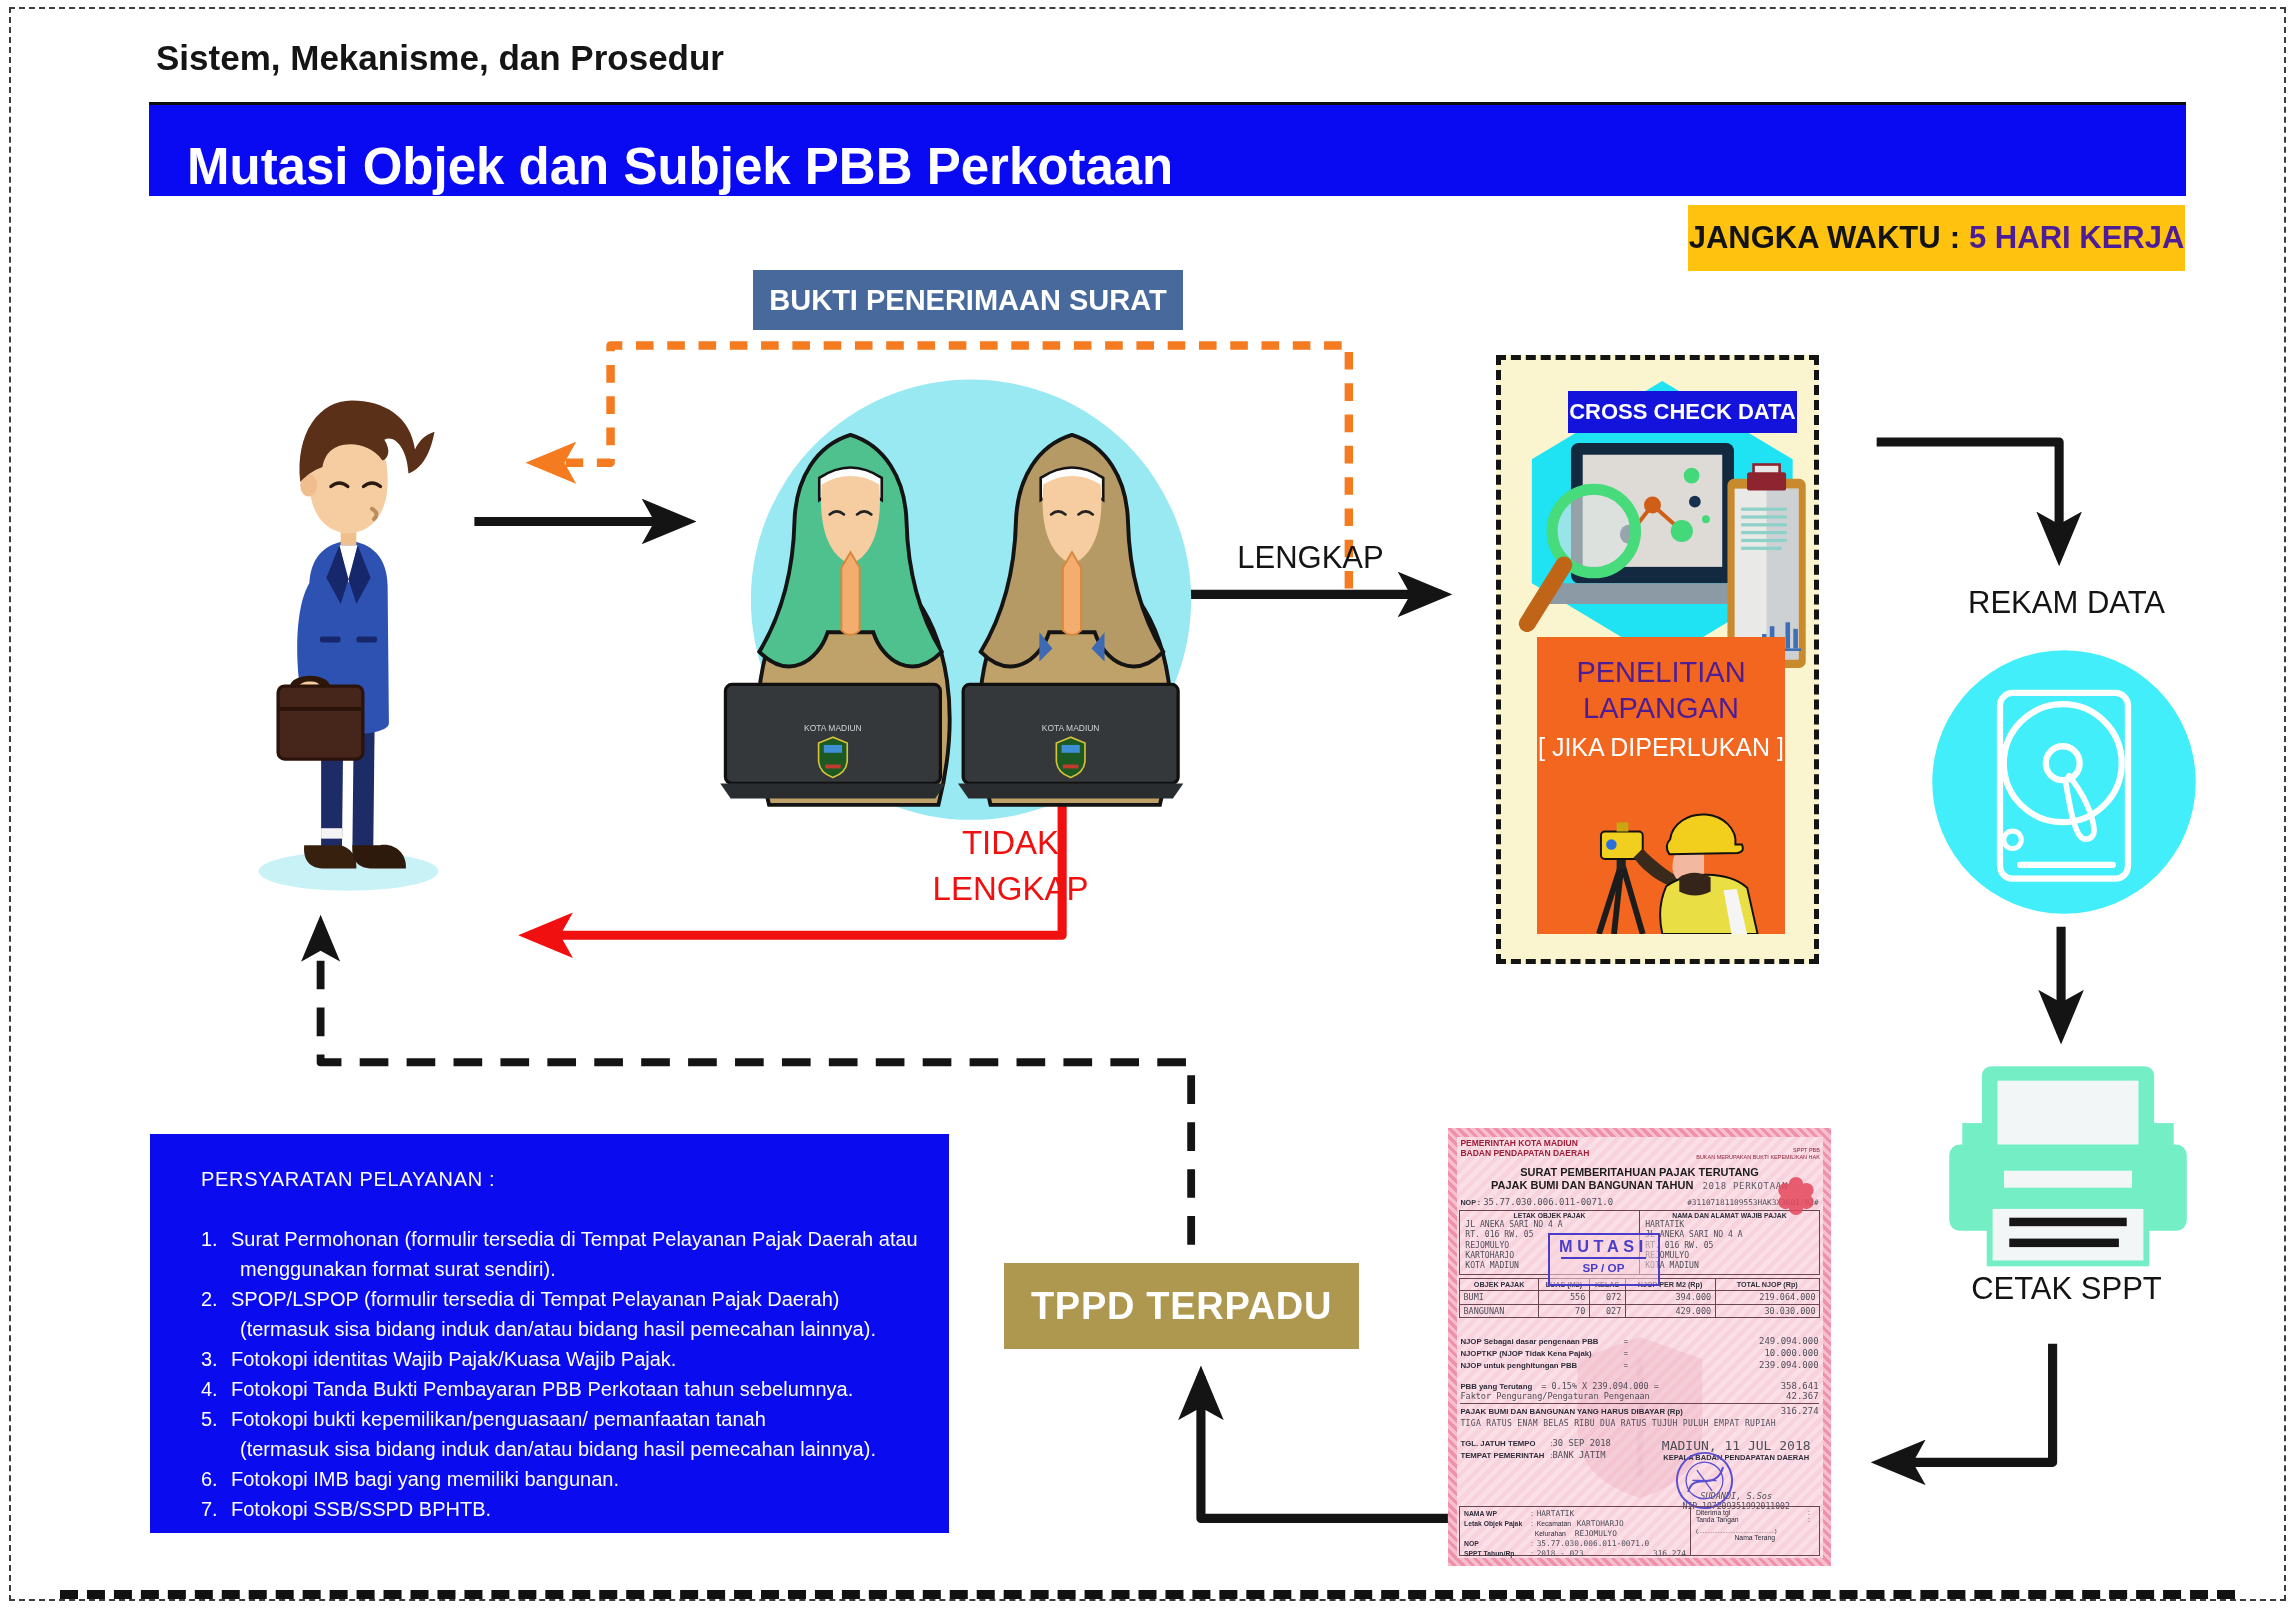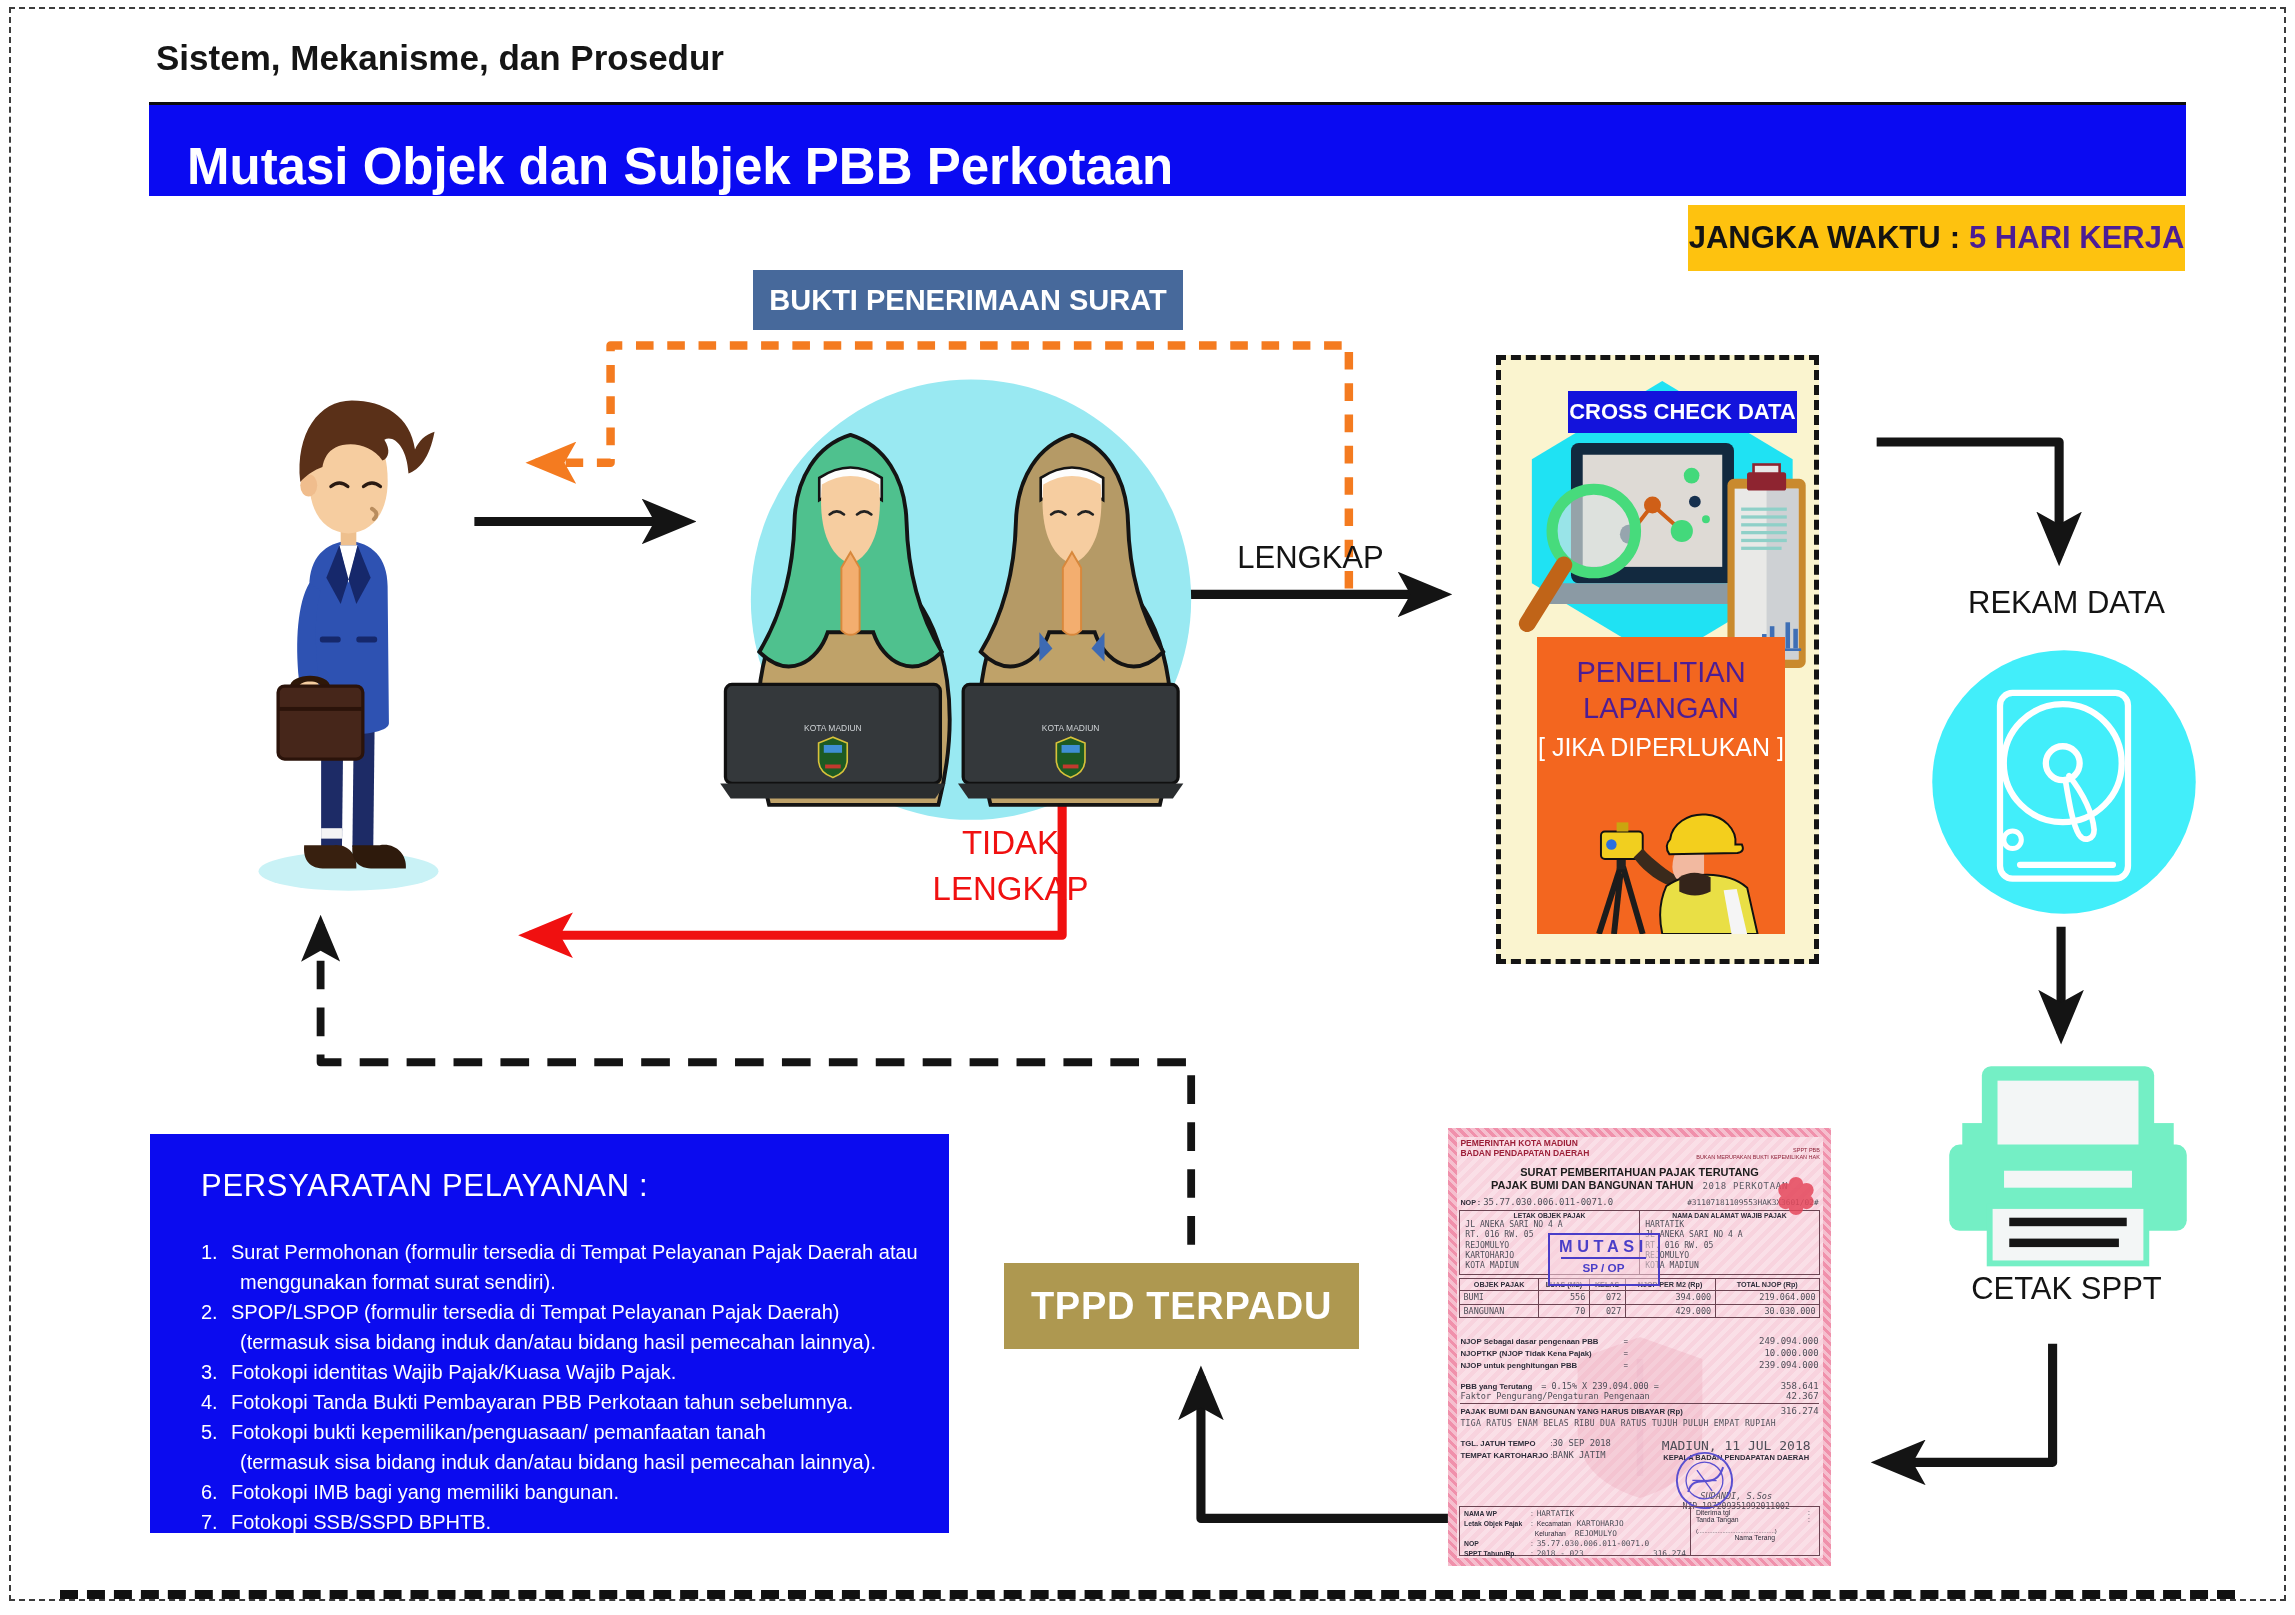--- a/index.html
+++ b/index.html
@@ -37,21 +37,21 @@
   
   .rekam-label{left:1949px;top:585px;width:235px;text-align:center;font-size:31px;color:#141414;}
   .hdd-wrap{left:1926px;top:644px;}
   .cetak-label{left:1946px;top:1271px;width:241px;text-align:center;font-size:31px;color:#141414;}
   .printer-wrap{left:1944px;top:1061px;}
 
   .tppd-box{left:1004px;top:1263px;width:355px;height:86px;background:#ae9850;display:flex;align-items:center;justify-content:center;color:#fff;font-weight:700;font-size:38px;letter-spacing:0.7px;}
 
   
   .req-panel{left:150px;top:1134px;width:799px;height:399px;background:#0b0bef;color:#fff;box-sizing:border-box;padding:34px 23.5px 0 51px;}
-  .req-title{font-size:31px;letter-spacing:0.7px;}
+  .req-title{font-size:20px;letter-spacing:0.7px;}
   .req-list{margin-top:33px;font-size:20px;line-height:1.5;padding-right:3.9px;}
   .req-item{display:flex;}
   .req-num{width:30px;flex:none;}
   .req-lines{flex:1;}
   .req-line.cont{padding-left:9px;}
 
   
   .sppt-doc{left:1448px;top:1128px;width:383px;height:438px;box-sizing:border-box;background:#f09cb4;background-image:repeating-linear-gradient(45deg,rgba(255,255,255,.35) 0 3.3px,rgba(240,110,145,.25) 3.3px 6.5px);padding:8.5px;}
   .sppt-inner{position:relative;width:100%;height:100%;background:#f8d3de;background-image:repeating-linear-gradient(135deg,rgba(255,255,255,.28) 0 4.6px,rgba(0,0,0,0) 4.6px 9px);}
   .sppt-inner .hd{position:absolute;left:3.9px;top:1.3px;color:#9c1f38;font-weight:700;font-size:8.5px;line-height:1.25;}
@@ -450,21 +450,21 @@
         <div class="terbilang">TIGA RATUS ENAM BELAS RIBU DUA RATUS TUJUH PULUH EMPAT RUPIAH</div>
       </div>
       <div class="sign-sec">
         <div class="sign-left">
           <div class="r">
               <span class="l">TGL. JATUH TEMPO</span>
               <span class="c">:</span>
               <span class="v mono">30 SEP 2018</span>
             </div>
           <div class="r">
-              <span class="l">TEMPAT KARTOHARJO</span>
+              <span class="l">TEMPAT PEMERINTAH</span>
               <span class="c">:</span>
               <span class="v mono">BANK JATIM</span>
             </div>
         </div>
         <div class="sign-right">
           <div class="cd mono">MADIUN, 11 JUL 2018</div>
           <div class="tt">KEPALA BADAN PENDAPATAN DAERAH</div>
           <svg class="round-stamp" width="63" height="63" viewBox="0 0 96 96">
             <g stroke="#5a4fd0" fill="none" transform="rotate(-12 48 48)">
               <circle cx="48" cy="48" r="42" stroke-width="3"></circle>

